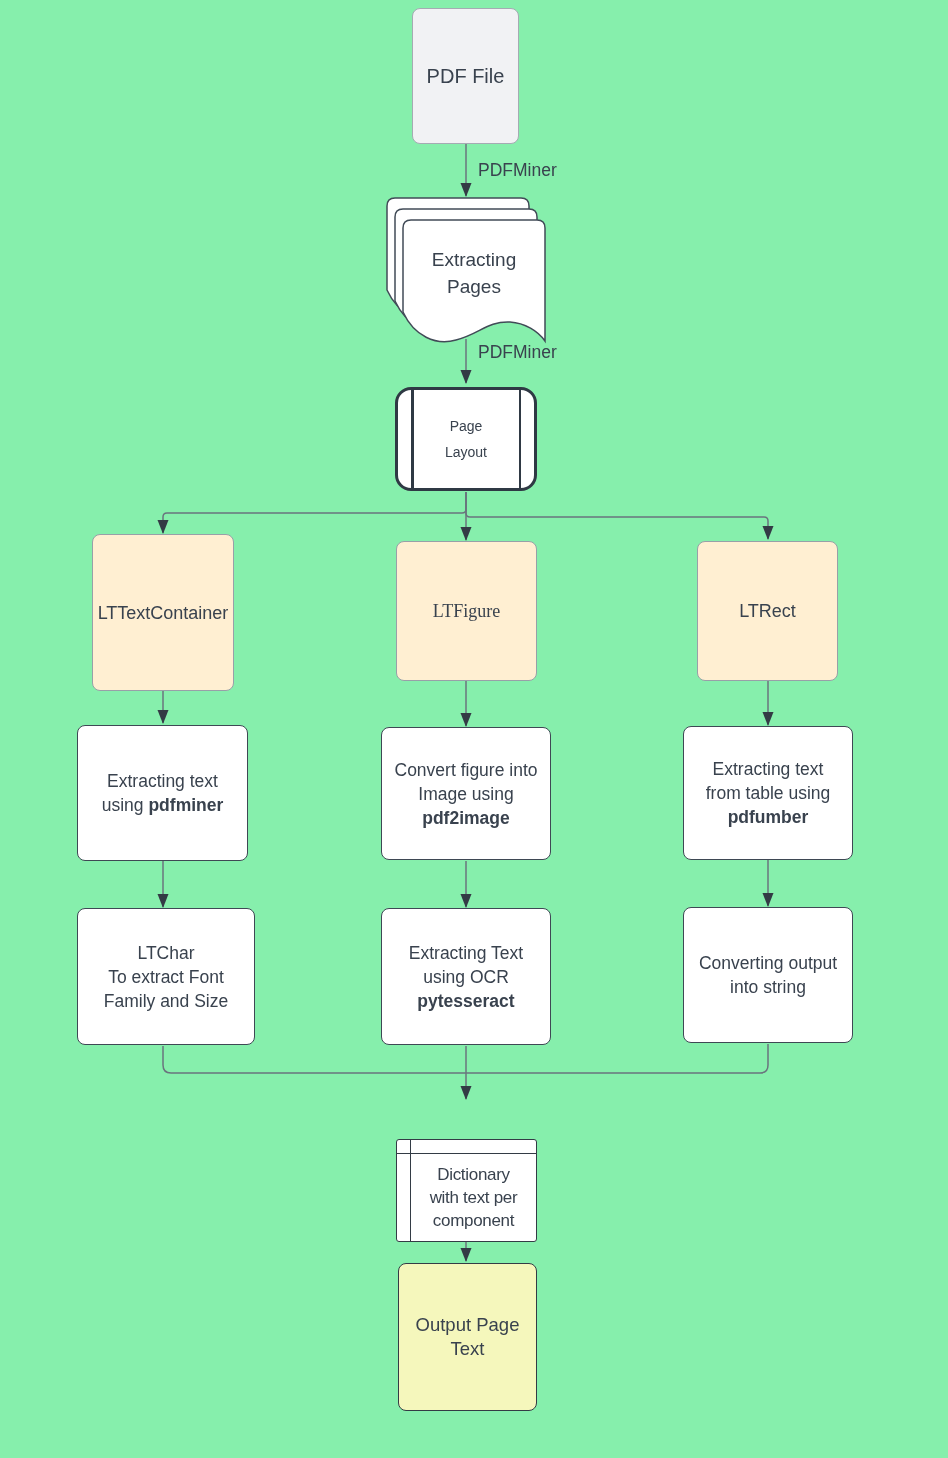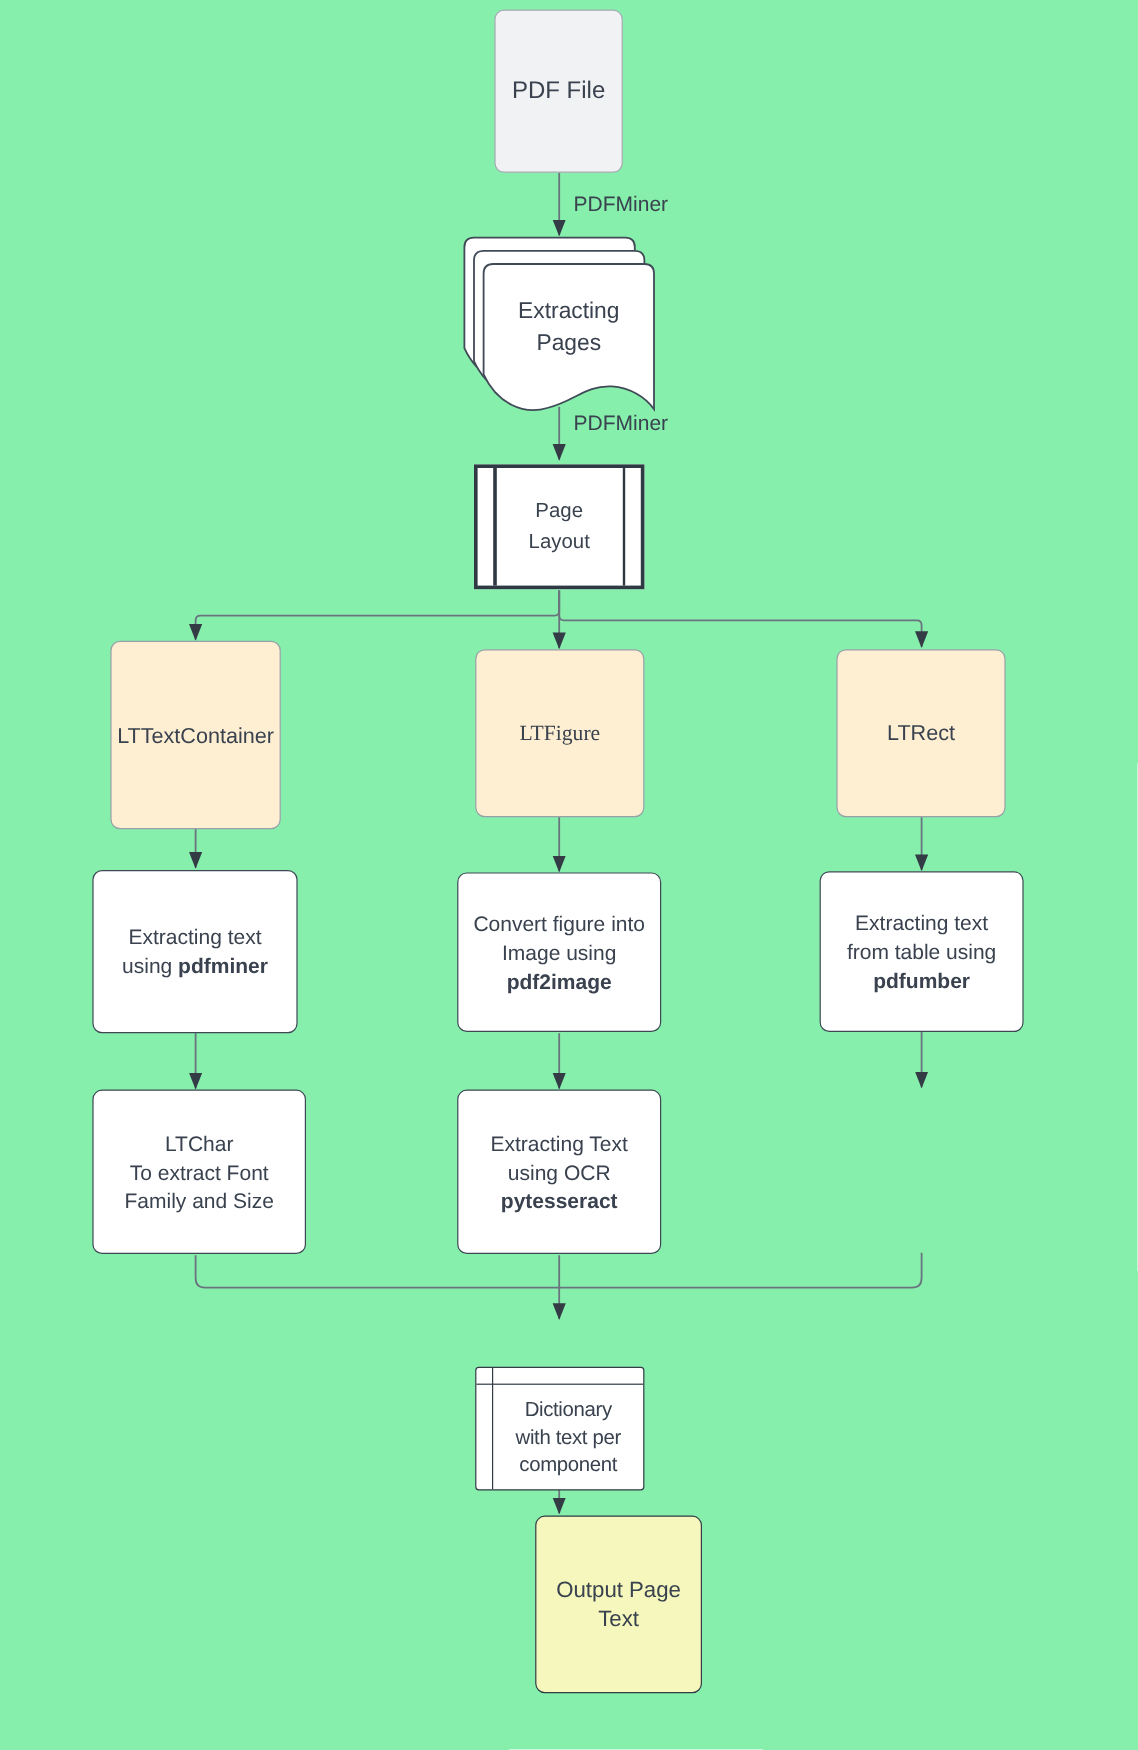--- a/index.html
+++ b/index.html
@@ -13,21 +13,21 @@
     display:flex;align-items:center;justify-content:center;text-align:center;
     line-height:24px;font-size:17.5px;color:#39424e;
   }
   .node .txt{width:100%;}
   .box-gray{background:#f1f2f4;border:1.5px solid #a5abb3;border-radius:8px;font-size:20px;}
   .box-tan{background:#ffefd2;border:1.5px solid #98a0a8;border-radius:8px;font-size:18px;}
   .box-white{background:#ffffff;border:1.5px solid #3e4854;border-radius:8px;}
   .box-yellow{background:#f5f7bc;border:1.5px solid #333b45;border-radius:8px;font-size:18.5px;}
   .box-plain{background:transparent;border:none;font-size:19px;line-height:27px;}
   .box-predef{
-    background:#ffffff;border:3px solid #2f3944;border-radius:0;font-size:17px;line-height:26px;
+    background:#ffffff;border:3px solid #2f3944;border-radius:16px;font-size:14px;line-height:26px;
   }
   .box-predef .vline{position:absolute;top:0;bottom:0;width:2.5px;background:#2f3944;}
   .box-predef .vline.l{left:13px;} .box-predef .vline.r{right:13px;}
   .box-storage{
     background:#ffffff;border:1.3px solid #333b45;border-radius:3px;
     font-size:17px;line-height:23px;letter-spacing:-0.3px;
   }
   .box-storage .txt{padding-left:14px;padding-top:14px;}
   .box-storage .hline{position:absolute;left:0;right:0;top:13px;height:1.3px;background:#333b45;}
   .box-storage .vline{position:absolute;top:0;bottom:0;left:13px;width:1.3px;background:#333b45;}
@@ -142,31 +142,37 @@
   </div>
 
   <div class="node box-white" style="left:381px;top:908px;width:170px;height:137px;">
     <div class="txt">
       <span>Extracting Text</span><br>
       <span>using OCR</span><br>
       <b>pytesseract</b>
     </div>
   </div>
 
+  <div class="node box-white" style="left:683px;top:907px;width:170px;height:136px;">
+    <div class="txt">
+      <span>Converting output</span><br>
+      <span>into string</span>
+    </div>
+  </div>
 
   <div class="node box-storage" style="left:396px;top:1102px;width:141px;height:103px;margin-top:37px;">
     <div class="hline"></div>
     <div class="vline"></div>
     <div class="txt">
       <span>Dictionary</span><br>
       <span>with text per</span><br>
       <span>component</span>
     </div>
   </div>
 
-  <div class="node box-yellow" style="left:398px;top:1263px;width:139px;height:148px;margin-left:48px;">
+  <div class="node box-yellow" style="left:398px;top:1263px;width:139px;height:148px;">
     <div class="txt">
       <span>Output Page</span><br>
       <span>Text</span>
     </div>
   </div>
 
 </div>
 
 </body></html>

